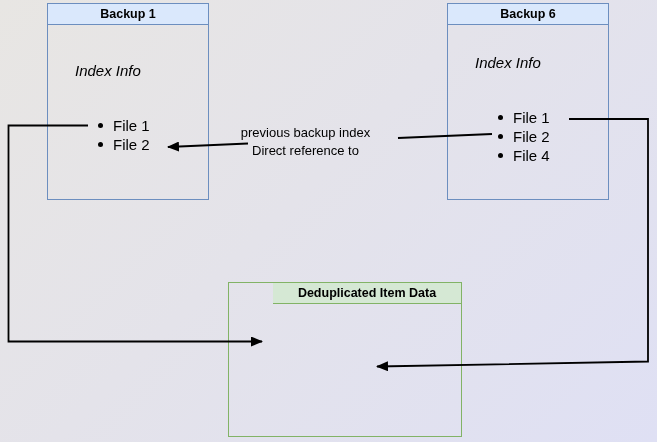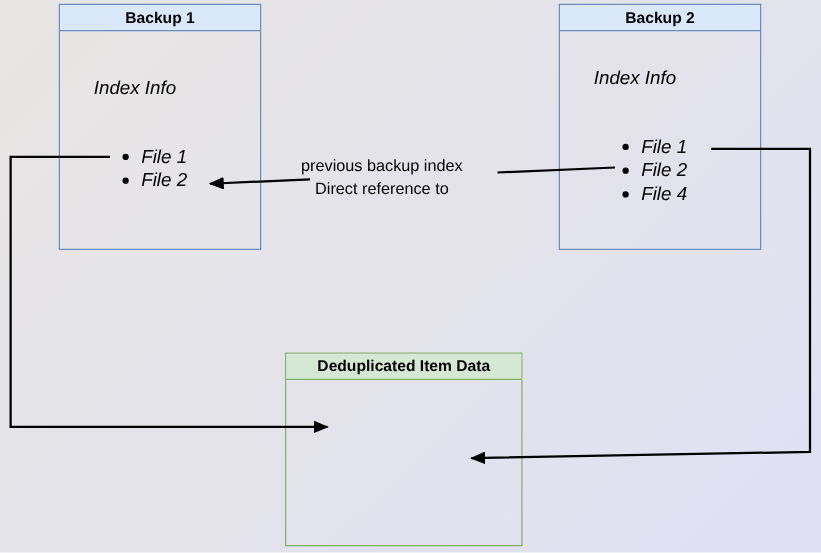--- a/index.html
+++ b/index.html
@@ -18,21 +18,21 @@
   .box.blue{border-color:var(--backup_border);}
   .box.green{border-color:var(--dedup_border);}
   .box-header{
     display:flex;align-items:center;justify-content:center;
     font-weight:bold;font-size:12.5px;
     border-bottom:1.5px solid;
   }
   .blue .box-header{background:var(--backup_header_fill);border-bottom-color:var(--backup_border);height:20px;}
   .green .box-header{background:var(--dedup_header_fill);border-bottom-color:var(--dedup_border);height:20px;}
   .index-label{position:absolute;font-size:15px;line-height:20px;font-style:italic;}
-  .file-list{position:absolute;font-style:italic;}
+  .file-list{position:absolute;}
   .file-row{display:flex;align-items:center;height:19px;font-size:15px;}
   .dot{width:5px;height:5px;border-radius:50%;background:#000;margin-right:10px;flex:0 0 auto;}
   #arrows{position:absolute;left:0;top:0;pointer-events:none;}
   #arrows path.link{fill:none;stroke:var(--arrow);stroke-width:1.8px;}
   .annotation{
     position:absolute;left:218px;top:124px;width:175px;
     text-align:center;font-size:13px;line-height:18px;
   }
 </style>
 </head>
@@ -54,21 +54,21 @@
 
         <div class="file-row">
           <span class="dot"></span>
           <span>File 2</span>
         </div>
       </div>
   </div>
 
   <div class="box blue" style="left:447px;top:3px;width:160px;height:195px;">
     <div class="box-header">
-      <span>Backup 2</span>
+      <span>Backup 6</span>
     </div>
     <div class="index-label" style="left:27px;top:49px;">Index Info</div>
     <div class="file-list" style="left:50px;top:104px;">
 
         <div class="file-row">
           <span class="dot"></span>
           <span>File 1</span>
         </div>
 
         <div class="file-row">
@@ -76,21 +76,21 @@
           <span>File 2</span>
         </div>
 
         <div class="file-row">
           <span class="dot"></span>
           <span>File 4</span>
         </div>
       </div>
   </div>
 
-  <div class="box green" style="left:228px;top:282px;width:188px;height:153px;">
+  <div class="box green" style="left:228px;top:282px;width:188px;height:153px;padding-left:44px;">
     <div class="box-header">
       <span>Deduplicated Item Data</span>
     </div>
   </div>
 
   <div class="annotation">
     <div>previous backup index</div>
     <div>Direct reference to</div>
   </div>
 

